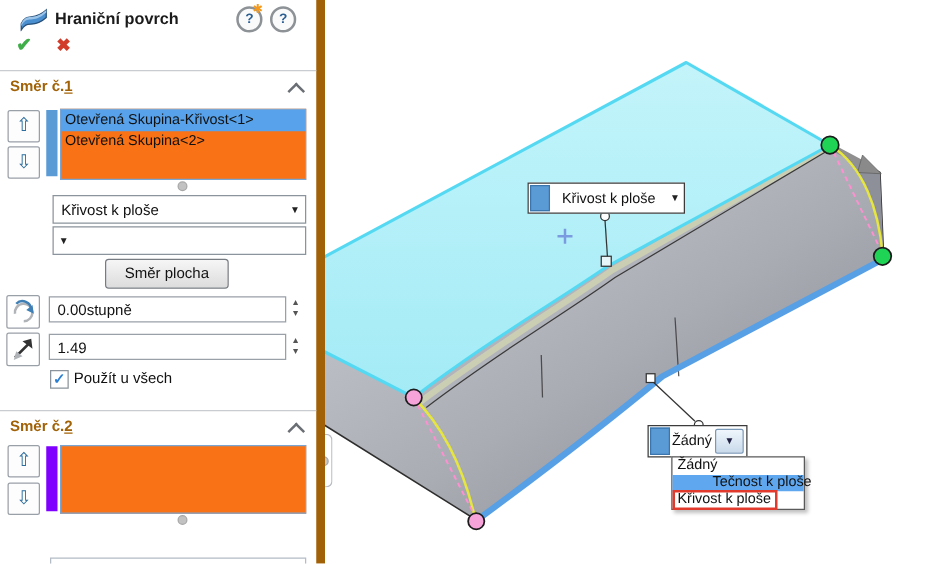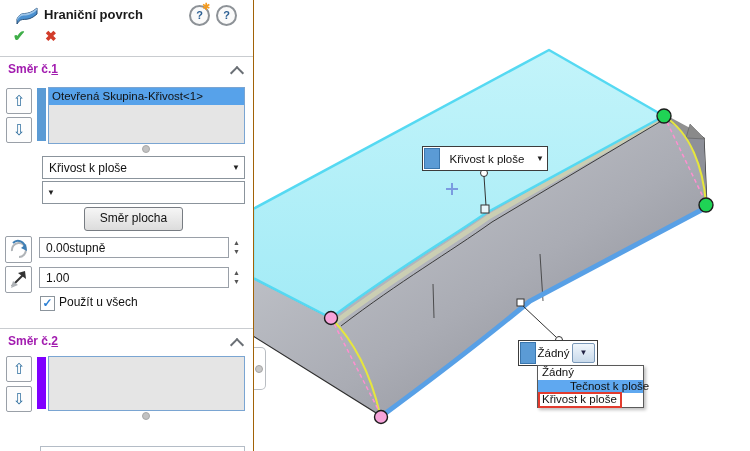--- a/index.html
+++ b/index.html
@@ -1,42 +1,42 @@
 <!DOCTYPE html>
 <html><head>
 <meta charset="utf-8">
 <style>
   html,body{margin:0;padding:0;}
   body{font-family:"Liberation Sans",sans-serif;background:#fff;}
   .stage{position:relative;width:750px;height:451px;background:#fff;overflow:hidden;}
 
   
-  .pm{position:absolute;left:0;top:0;width:253px;height:451px;background:#fff;border-right:1px solid #a16207;z-index:2;}
+  .pm{position:absolute;left:0;top:0;width:253px;height:451px;background:#fff;border-right:7px solid #a16207;z-index:2;}
   .pm-title{position:absolute;left:44px;top:7px;font-size:13px;font-weight:bold;color:#1a1a1a;}
   .feat-icon{position:absolute;left:15px;top:5px;width:24px;height:20px;}
   .help-circ{position:absolute;top:5px;width:17px;height:17px;border:2px solid #8d9297;border-radius:50%;
     background:#fafafa;color:#2b5f93;font-size:11px;font-weight:bold;text-align:center;line-height:17px;}
   .help1{left:189px;} .help2{left:216px;}
   .star{position:absolute;left:202px;top:1px;color:#f59a1c;font-size:10px;}
   .ok-btn{position:absolute;left:13px;top:27px;font-size:15px;font-weight:bold;color:#3fae49;cursor:default;}
   .cancel-btn{position:absolute;left:45px;top:28px;font-size:14px;font-weight:bold;color:#d23c2a;}
   .divider{position:absolute;left:0;width:253px;border-top:1px solid #c9ccd0;}
   .d1{top:56px;} .d2{top:328px;}
-  .sec-label{position:absolute;left:8px;font-size:12px;font-weight:bold;color:#a21caf;}
+  .sec-label{position:absolute;left:8px;font-size:12px;font-weight:bold;color:#a16207;}
   .s1{top:62px;} .s2{top:334px;}
   .accel{text-decoration:underline;}
   .chev{position:absolute;left:232px;width:8px;height:8px;border-left:2px solid #6a6f75;border-top:2px solid #6a6f75;transform:rotate(45deg);}
   .c1{top:68px;} .c2{top:340px;}
   .arrow-btn{position:absolute;left:6px;width:24px;height:24px;border:1px solid #9aa0a8;border-radius:2px;background:#fdfdfd;
     color:#2e6e9e;font-size:15px;text-align:center;line-height:23px;}
   .u1{top:88px;} .dn1{top:117px;} .u2{top:356px;} .dn2{top:386px;}
   .colorbar{position:absolute;left:37px;width:9px;}
   .bar1{top:88px;height:53px;background:#5b9bd5;}
   .bar2{top:357px;height:52px;background:#7f00ff;}
-  .listbox{position:absolute;left:48px;width:195px;border:1px solid #7aa5d2;background:#e5e5e5;font-size:11.5px;color:#111;overflow:hidden;}
+  .listbox{position:absolute;left:48px;width:195px;border:1px solid #7aa5d2;background:#f97316;font-size:11.5px;color:#111;overflow:hidden;}
   .lb1{top:87px;height:55px;} .lb2{top:356px;height:53px;}
   .lrow{height:17px;line-height:17px;padding-left:3px;white-space:nowrap;}
   .lrow.sel{background:#57a2ea;}
   .grip-circle{position:absolute;width:6px;height:6px;border-radius:50%;background:#c2c2c2;border:1px solid #a8a8a8;}
   .g1{left:142px;top:145px;} .g2{left:142px;top:412px;}
   .combo{position:absolute;border:1px solid #8b949c;background:#fff;display:flex;align-items:center;font-size:12px;color:#111;}
   .combo .txt{flex:1;padding-left:6px;white-space:nowrap;overflow:hidden;}
   .combo .arr{width:16px;text-align:center;font-size:8px;color:#222;}
   .cb1{left:42px;top:156px;width:201px;height:21px;}
   .cb2{left:42px;top:181px;width:201px;height:21px;}
@@ -167,20 +167,21 @@
     <div class="cancel-btn">✖</div>
     <div class="divider d1"></div>
 
     <div class="sec-label s1"><span>Směr č.</span><span class="accel">1</span></div>
     <div class="chev c1"></div>
     <div class="arrow-btn u1">⇧</div>
     <div class="arrow-btn dn1">⇩</div>
     <div class="colorbar bar1"></div>
     <div class="listbox lb1">
       <div class="lrow sel">Otevřená Skupina-Křivost&lt;1&gt;</div>
+      <div class="lrow">Otevřená Skupina&lt;2&gt;</div>
     </div>
     <div class="grip-circle g1"></div>
 
     <div class="combo cb1">
       <span class="txt">Křivost k ploše</span>
       <span class="arr">▼</span>
     </div>
     <div class="combo cb2">
       <span class="arr">▼</span>
     </div>
@@ -199,21 +200,21 @@
         <span>▼</span>
       </div>
 
     <div class="mini-icon mi2">
       <svg viewBox="0 0 25 25" width="25" height="25">
         <line x1="6" y1="19" x2="17" y2="8" stroke="#333" stroke-width="2"></line>
         <polygon points="19,4 20,12 12,6" fill="#333"></polygon>
         <polygon points="5,21 12,18 7,14" fill="#b0b4b8"></polygon>
       </svg>
     </div>
-    <div class="field f2">1.00</div>
+    <div class="field f2">1.49</div>
     <div class="spin sp2">
         <span>▲</span>
         <span>▼</span>
       </div>
 
     <div class="chk">✓</div>
     <div class="chk-label">Použít u všech</div>
 
     <div class="divider d2"></div>
 

